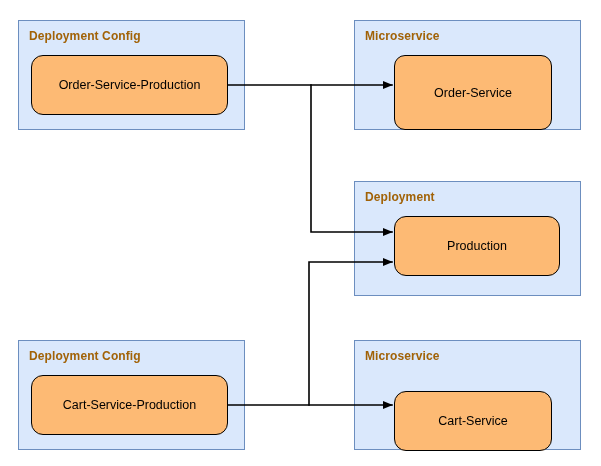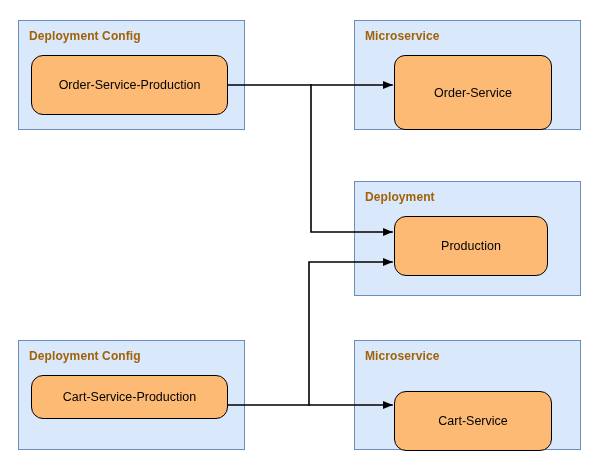--- a/index.html
+++ b/index.html
@@ -82,28 +82,28 @@
   <div class="group" style="left:354px; top:20px; width:227px; height:110px;">
     <div class="group-title">Microservice</div>
   </div>
   <div class="node" style="left:394px; top:55px; width:158px; height:75px;border-radius:11px;">
     <span class="node-label">Order-Service</span>
   </div>
 
   <div class="group" style="left:354px; top:181px; width:227px; height:115px;">
     <div class="group-title">Deployment</div>
   </div>
-  <div class="node" style="left:394px; top:216px; width:154px; height:60px;">
+  <div class="node" style="left:394px; top:216px; width:166px; height:60px;">
     <span class="node-label">Production</span>
   </div>
 
   <div class="group" style="left:18px; top:340px; width:227px; height:110px;">
     <div class="group-title">Deployment Config</div>
   </div>
-  <div class="node" style="left:31px; top:375px; width:197px; height:44px;">
+  <div class="node" style="left:31px; top:375px; width:197px; height:60px;">
     <span class="node-label">Cart-Service-Production</span>
   </div>
 
   <div class="group" style="left:354px; top:340px; width:227px; height:110px;">
     <div class="group-title">Microservice</div>
   </div>
   <div class="node" style="left:394px; top:375px; width:158px; height:60px;margin-top:16px;">
     <span class="node-label">Cart-Service</span>
   </div>
 

